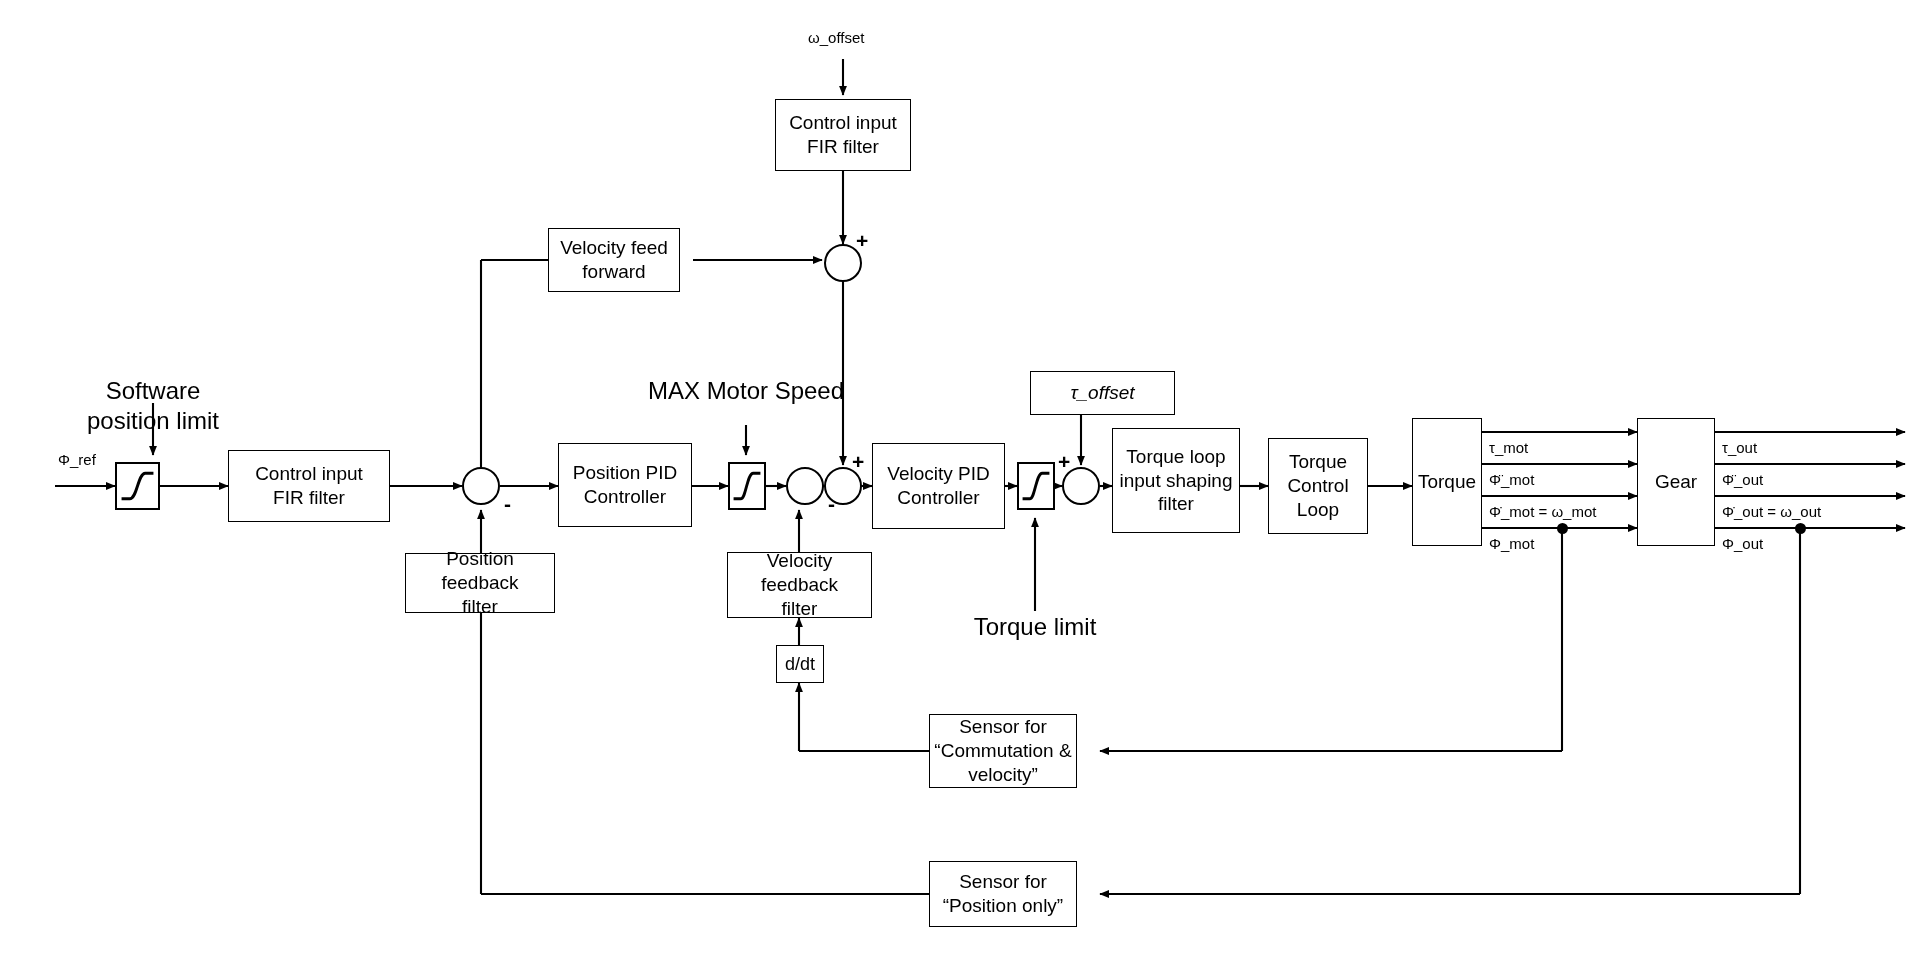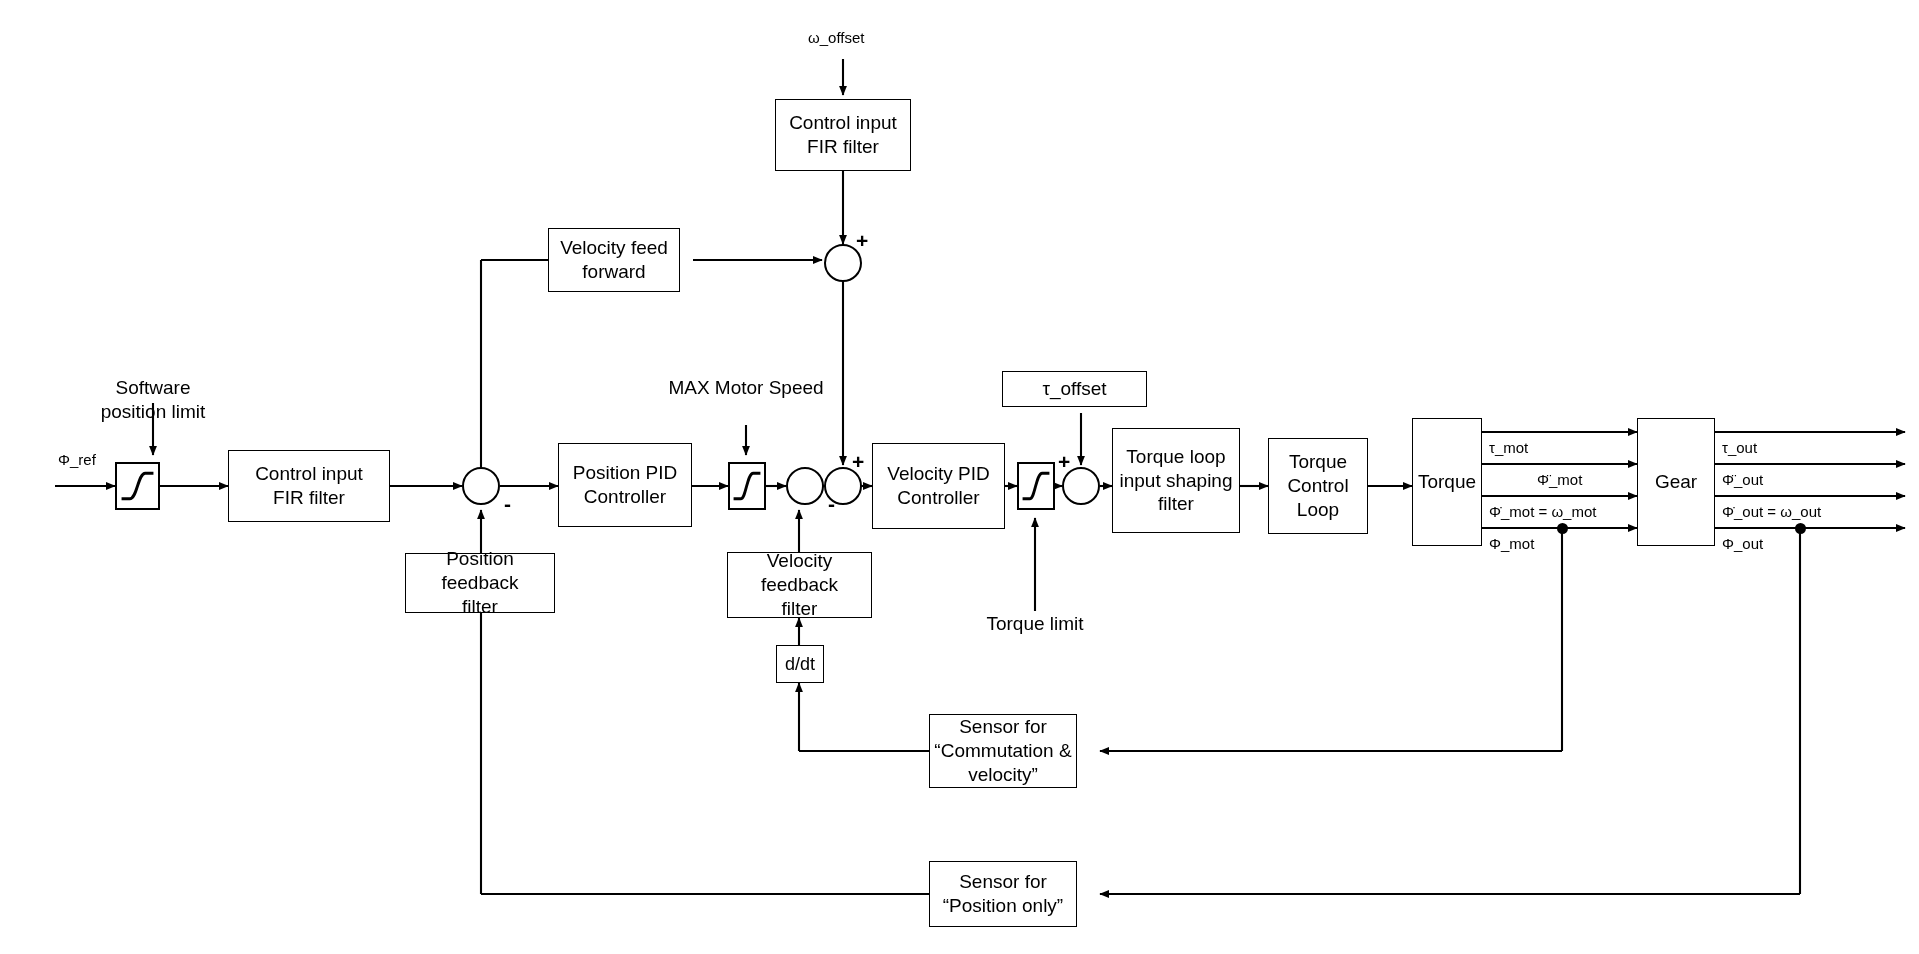--- a/index.html
+++ b/index.html
@@ -49,21 +49,21 @@
     position:absolute;
     box-sizing:border-box;
     border:2.2px solid #000;
     border-radius:50%;
     background:#fff;
   }
 
   
   .lbl{
     position:absolute;
-    font-size:19px;
+    font-size:24px;
     line-height:1.25;
     white-space:pre-line;
     text-align:center;
   }
   .sign{
     position:absolute;
     font-size:21px;
     font-weight:700;
     line-height:1;
   }
@@ -208,39 +208,39 @@
 Controller</div>
 
   <div class="satblk" style="left:1017px;top:462px;width:38px;height:48px;">
     <svg viewBox="0 0 38 48" preserveAspectRatio="none">
       <path d="M4,38 L12,38 C18,38 19,10 26,10 L34,10" stroke="#000" stroke-width="3.2" fill="none"></path>
     </svg>
   </div>
 
   <div class="lbl" style="left:940px;top:612px;width:190px;">Torque limit</div>
 
-  <div class="blk" style="left:1002px;top:371px;width:145px;height:36px;">τ_offset</div>
+  <div class="blk" style="left:1030px;top:371px;width:145px;height:44px;font-style:italic;">τ_offset</div>
 
   <div class="sum" style="left:1062px;top:467px;width:38px;height:38px;"></div>
   <div class="sign" style="left:1058px;top:451px;">+</div>
 
   <div class="blk" style="left:1112px;top:428px;width:128px;height:105px;">Torque loop
 input shaping
 filter</div>
 
   <div class="blk" style="left:1268px;top:438px;width:100px;height:96px;">Torque
 Control
 Loop</div>
 
   <div class="blk" style="left:1412px;top:418px;width:70px;height:128px;">Torque</div>
 
   <div class="blk" style="left:1637px;top:418px;width:78px;height:128px;">Gear</div>
 
   <div class="sig" style="left:1489px;top:440px;">τ_mot</div>
-  <div class="sig" style="left:1489px;top:472px;margin-left:48px;">Φ̈_mot</div>
+  <div class="sig" style="left:1489px;top:472px;">Φ̈_mot</div>
   <div class="sig" style="left:1489px;top:504px;">Φ̇_mot = ω_mot</div>
   <div class="sig" style="left:1489px;top:536px;">Φ_mot</div>
 
   <div class="sig" style="left:1722px;top:440px;">τ_out</div>
   <div class="sig" style="left:1722px;top:472px;">Φ̈_out</div>
   <div class="sig" style="left:1722px;top:504px;">Φ̇_out = ω_out</div>
   <div class="sig" style="left:1722px;top:536px;">Φ_out</div>
 
   <div class="dotj" style="left:1557px;top:523px;"></div>
   <div class="dotj" style="left:1795px;top:523px;"></div>

